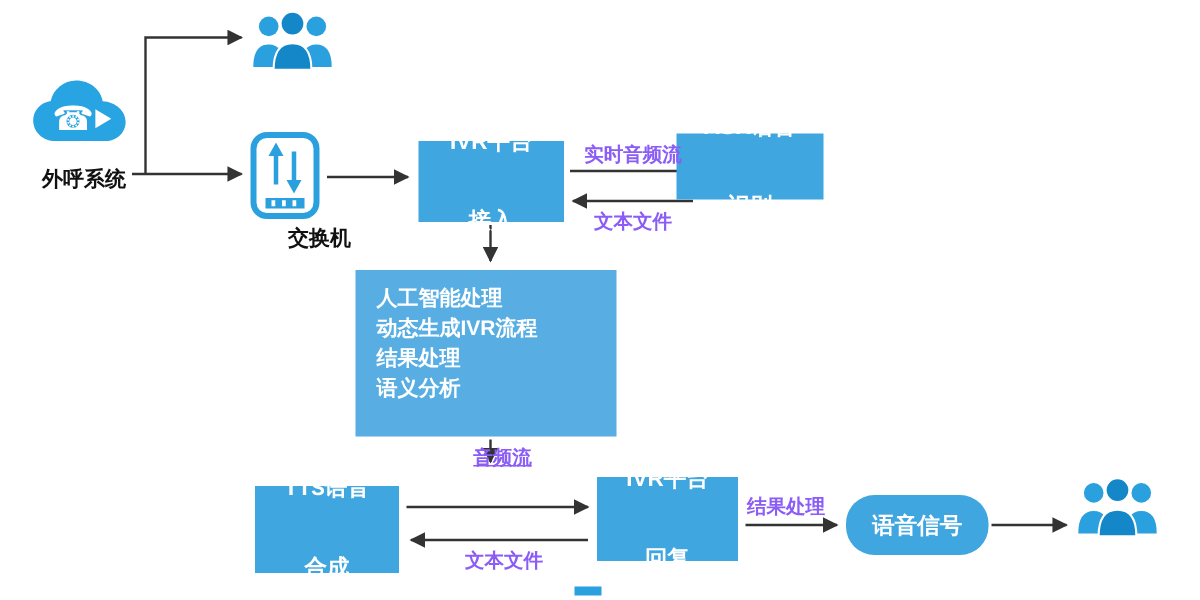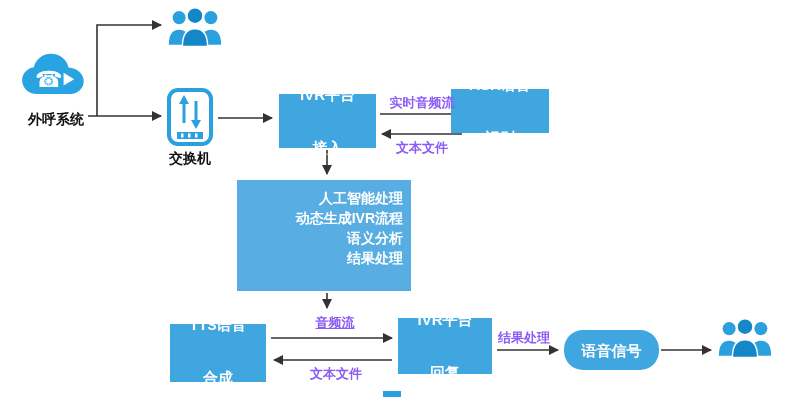--- a/index.html
+++ b/index.html
@@ -77,53 +77,53 @@
     <rect x="3" y="3" width="42" height="54" rx="9" fill="#ffffff" stroke="#2aa0df" stroke-width="4"></rect>
     <path d="M18 36 V16" stroke="#2aa0df" stroke-width="3" fill="none"></path>
     <path d="M18 8 L13 17 H23 Z" fill="#2aa0df"></path>
     <path d="M30 14 V34" stroke="#2aa0df" stroke-width="3" fill="none"></path>
     <path d="M30 42 L25 33 H35 Z" fill="#2aa0df"></path>
     <rect x="11" y="45" width="26" height="7" fill="#2aa0df"></rect>
     <rect x="15" y="46.5" width="2.5" height="4" fill="#ffffff"></rect>
     <rect x="22" y="46.5" width="2.5" height="4" fill="#ffffff"></rect>
     <rect x="29" y="46.5" width="2.5" height="4" fill="#ffffff"></rect>
   </svg>
-  <div class="iconlabel" style="left:146px;top:150px;width:88px;">交换机</div>
+  <div class="iconlabel" style="left:146px;top:150px;width:88px;text-align:right;">交换机</div>
 
   <div class="box" style="left:279px;top:94px;width:97px;height:54px;">
     <span>IVR平台</span>
     <span>接入</span>
   </div>
 
   <div class="box" style="left:451px;top:89px;width:98px;height:44px;">
     <span>ASR语音</span>
     <span>识别</span>
   </div>
 
   <div class="elabel" style="left:374px;top:94px;width:96px;">实时音频流</div>
   <div class="elabel" style="left:384px;top:139px;width:76px;">文本文件</div>
 
-  <div class="panel" style="left:237px;top:180px;width:174px;height:111px;text-align:right;">
+  <div class="panel" style="left:237px;top:180px;width:174px;height:111px;">
     <div>人工智能处理</div>
     <div>动态生成IVR流程</div>
+    <div>结果处理</div>
     <div>语义分析</div>
-    <div>结果处理</div>
   </div>
 
   <div class="box" style="left:170px;top:324px;width:96px;height:58px;font-family:Liberation Mono, monospace;">
     <span>TTS语音</span>
     <span>合成</span>
   </div>
 
   <div class="box" style="left:398px;top:318px;width:94px;height:56px;">
     <span>IVR平台</span>
     <span>回复</span>
   </div>
 
-  <div class="elabel" style="left:303px;top:314px;width:64px;text-decoration:underline;">音频流</div>
+  <div class="elabel" style="left:303px;top:296px;width:64px;text-decoration:underline;">音频流</div>
   <div class="elabel" style="left:300px;top:365px;width:72px;">文本文件</div>
 
   <div class="elabel" style="left:492px;top:329px;width:64px;">结果处理</div>
 
   <div class="box" style="left:564px;top:330px;width:95px;height:40px;border-radius:19px;">
     <span>语音信号</span>
   </div>
 
   <svg class="abs" style="left:717px;top:314px;" width="56" height="46" viewBox="0 0 60 44">
     <g fill="#2aa0df">

